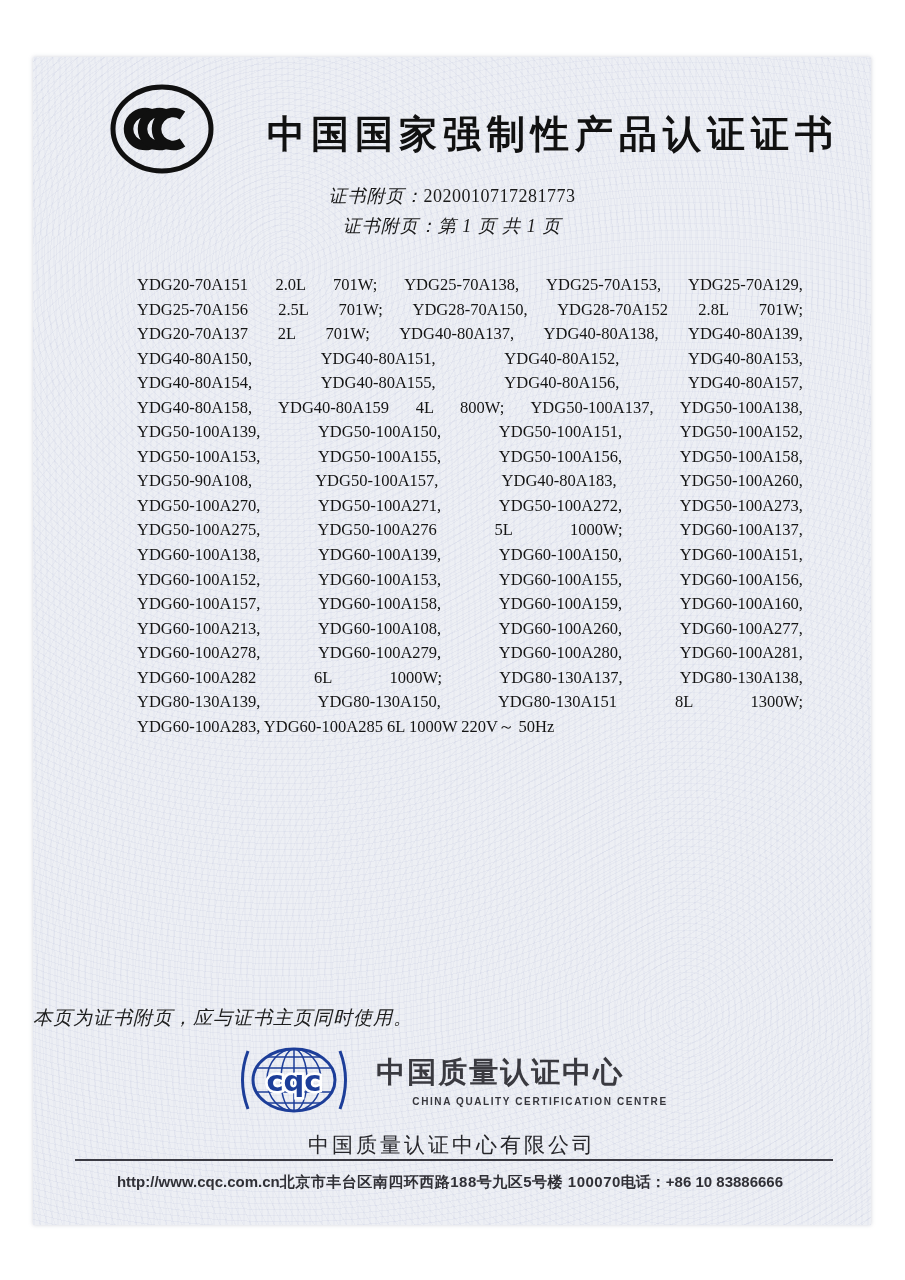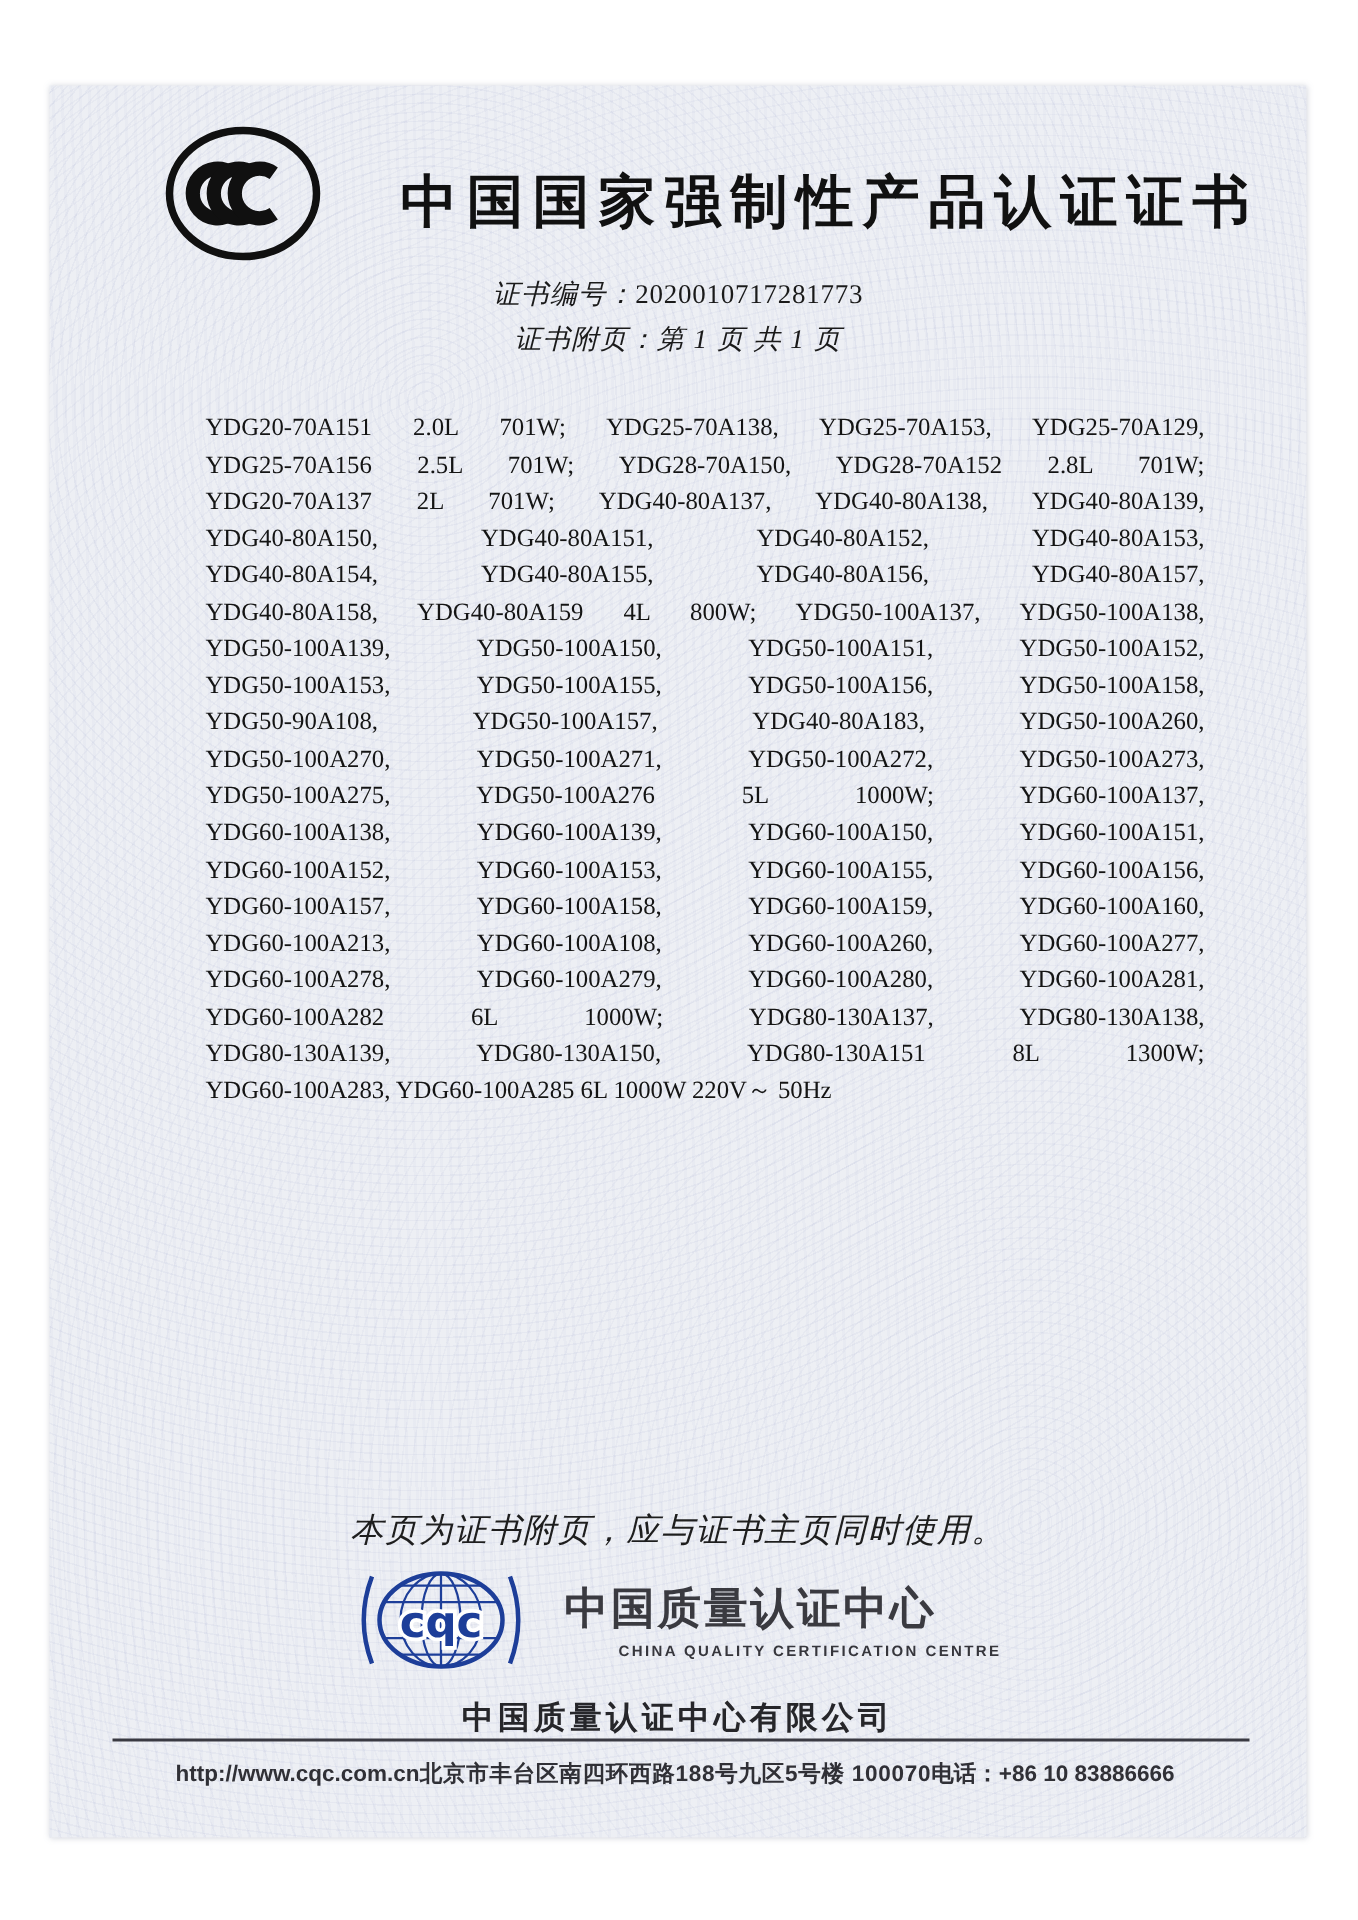--- a/index.html
+++ b/index.html
@@ -17,31 +17,31 @@
   .title{position:absolute;left:234px;top:52px;font-family:"Liberation Sans", sans-serif;
          font-weight:700;font-size:38px;letter-spacing:6px;color:#111;white-space:nowrap;}
   .certmeta{position:absolute;left:0;top:124px;width:100%;text-align:center;line-height:30px;}
   .kai{font-family:"Liberation Serif", serif;font-style:italic;}
   .certline{font-size:18px;color:#1a1a1a;letter-spacing:1px;}
   .certline .num{font-style:normal;font-family:"Liberation Serif", serif;letter-spacing:.5px;}
   .model-list{position:absolute;left:104px;top:216px;width:666px;
               font-size:16.5px;color:#141414;}
   .body-line{line-height:24.55px;text-align:justify;text-align-last:justify;white-space:nowrap;}
   .body-line:last-child{text-align-last:left;}
-  .note{position:absolute;left:0;top:948px;width:100%;text-align:center;
-        font-size:22px;color:#1e1e1e;letter-spacing:1px;}
+  .note{position:absolute;left:0;top:948px;width:100%;
+        font-size:19px;color:#1e1e1e;letter-spacing:1px;}
   .cqc-row{position:absolute;left:0;top:986px;width:100%;display:flex;
            justify-content:center;align-items:center;gap:24px;}
   .cqc-names{display:flex;flex-direction:column;align-items:flex-start;text-align:right;}
   .cqc-cn{font-family:"Liberation Sans", sans-serif;font-weight:700;font-size:29px;
           letter-spacing:2px;color:#3a3a40;}
   .cqc-en{font-family:"Liberation Sans", sans-serif;font-weight:700;font-size:10px;
           letter-spacing:1.6px;color:#36363c;margin-top:3px;margin-left:36px;}
   .company{position:absolute;left:0;top:1074px;width:100%;text-align:center;
-           font-family:"Liberation Sans", sans-serif;font-weight:700;font-size:21px;
+           font-family:"Liberation Sans", sans-serif;font-weight:400;font-size:21px;
            letter-spacing:3px;color:#26262a;}
   .rule{position:absolute;left:42px;top:1102px;width:758px;height:2px;background:#3a3a42;}
   .bottom-row{position:absolute;left:0;top:1116px;width:100%;box-sizing:border-box;
               padding:0 26px 0 22px;display:flex;justify-content:center;align-items:baseline;
               font-family:"Liberation Sans", sans-serif;font-size:15px;font-weight:600;color:#303036;}
   .addr{letter-spacing:.5px;}
 </style>
 </head>
 <body>
 
@@ -54,21 +54,21 @@
         <g fill="none" stroke="#101010" stroke-width="9.5">
           <path d="M45.5 32.5 A16.5 16.5 0 1 0 45.5 59.5"></path>
           <path d="M45.5 32.5 A16.5 16.5 0 1 0 45.5 59.5" transform="translate(14,0)"></path>
           <path d="M45.5 32.5 A16.5 16.5 0 1 0 45.5 59.5" transform="translate(28,0)"></path>
         </g>
       </svg>
       <div class="title">中国国家强制性产品认证证书</div>
     </div>
 
     <div class="certmeta">
-      <div class="certline"><span class="kai">证书编号：</span><span class="num">2020010717281773</span></div>
+      <div class="certline"><span class="kai">证书附页：</span><span class="num">2020010717281773</span></div>
       <div class="certline kai">证书附页：第 1 页  共 1 页</div>
     </div>
 
     <div class="model-list">
         <div class="body-line">YDG20-70A151 2.0L 701W; YDG25-70A138, YDG25-70A153, YDG25-70A129,</div>
         <div class="body-line">YDG25-70A156 2.5L 701W; YDG28-70A150, YDG28-70A152 2.8L 701W;</div>
         <div class="body-line">YDG20-70A137 2L 701W; YDG40-80A137, YDG40-80A138, YDG40-80A139,</div>
         <div class="body-line">YDG40-80A150, YDG40-80A151, YDG40-80A152, YDG40-80A153,</div>
         <div class="body-line">YDG40-80A154, YDG40-80A155, YDG40-80A156, YDG40-80A157,</div>
         <div class="body-line">YDG40-80A158, YDG40-80A159 4L 800W; YDG50-100A137, YDG50-100A138,</div>

